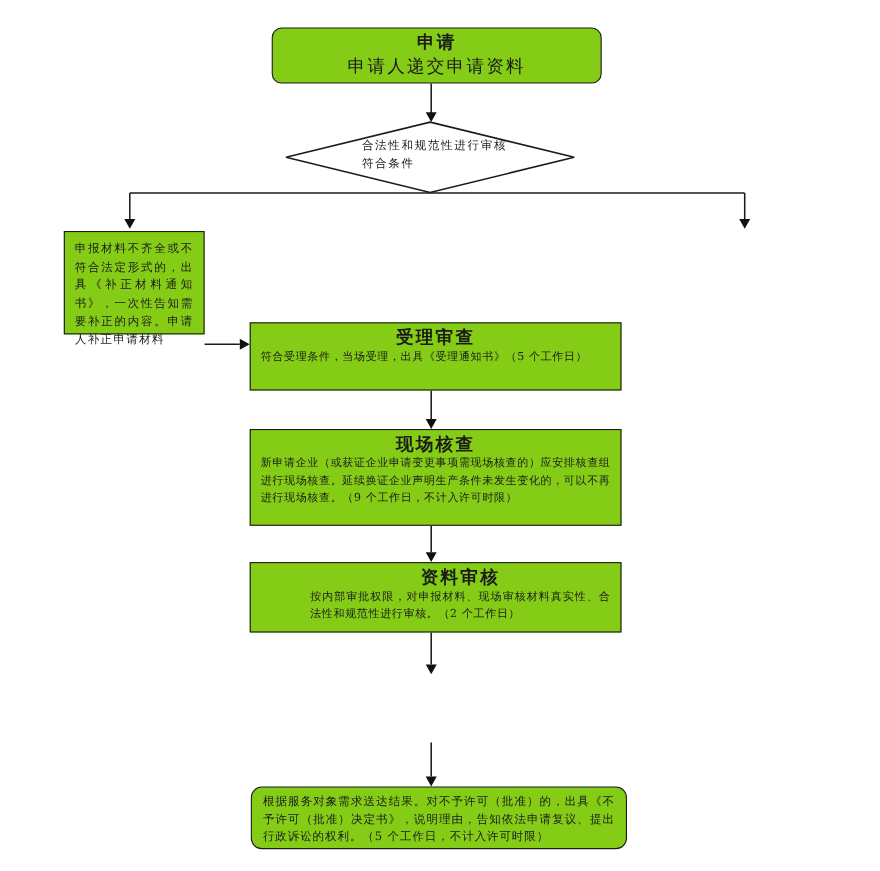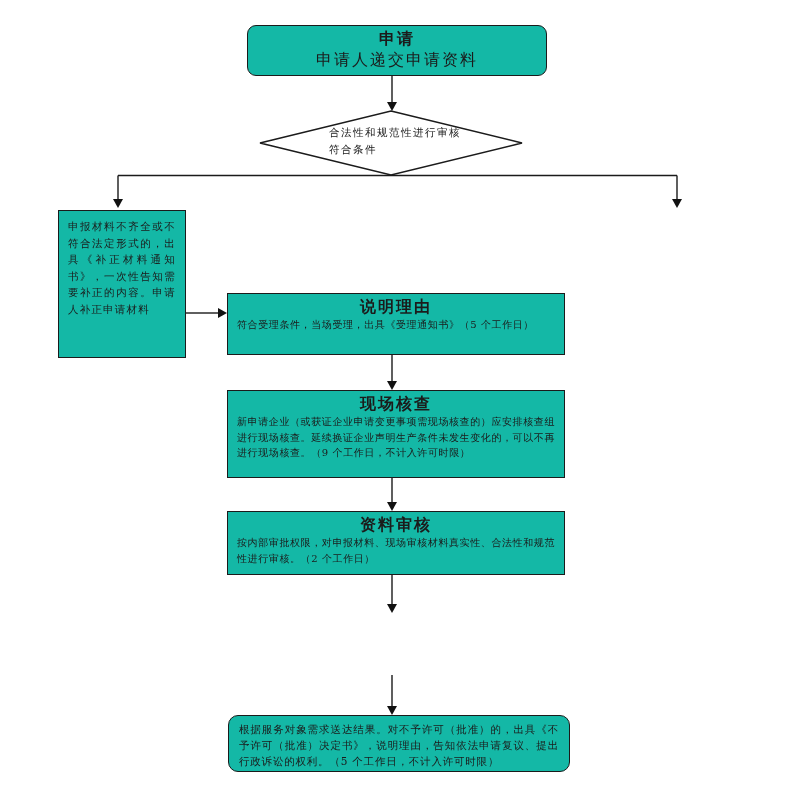--- a/index.html
+++ b/index.html
@@ -17,21 +17,21 @@
     overflow: hidden;
   }
   .connector-layer {
     position: absolute;
     left: 0; top: 0;
     width: 800px; height: 792px;
     z-index: 0;
   }
   .box {
     position: absolute;
-    background: #14b8a6;
+    background: #84cc16;
     border: 1.6px solid #1b1b1b;
     box-sizing: border-box;
     z-index: 1;
   }
   .rounded { border-radius: 9px; border-width: 1.8px; }
   .box-title {
     font-weight: bold;
     font-size: 16px;
     line-height: 20px;
     text-align: center;
@@ -71,25 +71,25 @@
     left: 329px;
     top: 124px;
     width: 145px;
     font-size: 10.5px;
     line-height: 16.5px;
     letter-spacing: 1.5px;
     z-index: 1;
   }
   
   #apply-box   { left: 247px; top: 25px;  width: 300px; height: 51px; }
-  #left-note   { left: 58px;  top: 210px; width: 128px; height: 148px; }
+  #left-note   { left: 58px;  top: 210px; width: 128px; height: 94px; }
   #right-note  { left: 617px; top: 210px; width: 131px; height: 128px; }
   #step-1      { left: 227px; top: 293px; width: 338px; height: 62px; }
   #step-2      { left: 227px; top: 390px; width: 338px; height: 88px; }
-  #step-3      { left: 227px; top: 511px; width: 338px; height: 64px; }
+  #step-3      { left: 227px; top: 511px; width: 338px; height: 64px; padding-left: 45px; }
   #step-4      { left: 227px; top: 613px; width: 338px; height: 62px; }
   #result-box  { left: 228px; top: 715px; width: 342px; height: 57px; border-radius: 10px; }
 </style>
 </head>
 <body>
 
 <div class="canvas">
 
   <svg class="connector-layer" viewBox="0 0 800 792" xmlns="http://www.w3.org/2000/svg">
 
@@ -131,21 +131,21 @@
     <div>合法性和规范性进行审核</div>
     <div>符合条件</div>
   </div>
 
   <div id="left-note" class="box">
     <div class="note-text">申报材料不齐全或不符合法定形式的，出具《补正材料通知书》，一次性告知需要补正的内容。申请人补正申请材料</div>
   </div>
 
 
   <div id="step-1" class="box">
-    <div class="box-title">说明理由</div>
+    <div class="box-title">受理审查</div>
     <div class="step-body">符合受理条件，当场受理，出具《受理通知书》（5 个工作日）</div>
   </div>
 
   <div id="step-2" class="box">
     <div class="box-title">现场核查</div>
     <div class="step-body">新申请企业（或获证企业申请变更事项需现场核查的）应安排核查组进行现场核查。延续换证企业声明生产条件未发生变化的，可以不再进行现场核查。（9 个工作日，不计入许可时限）</div>
   </div>
 
   <div id="step-3" class="box">
     <div class="box-title">资料审核</div>

